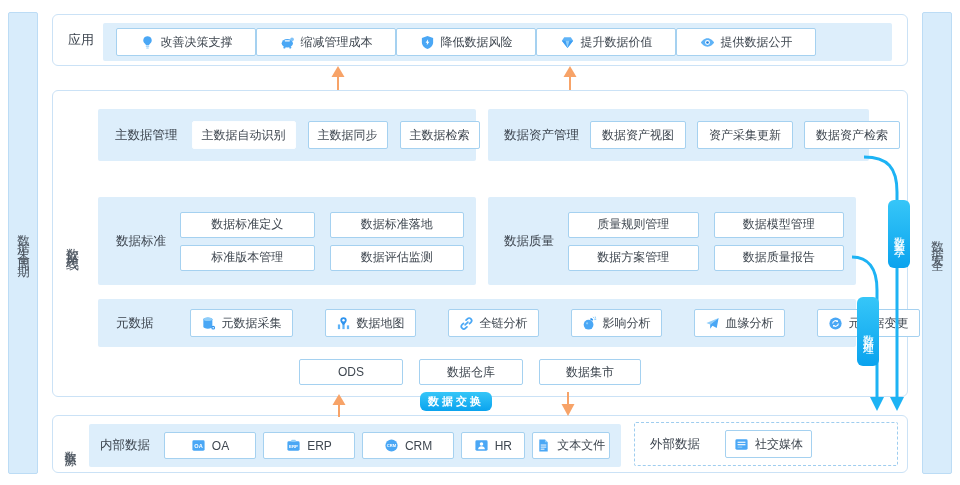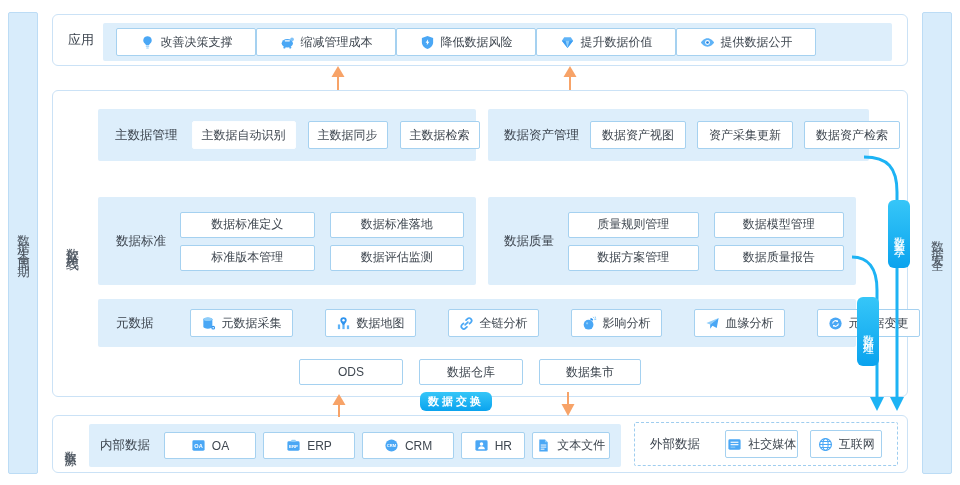--- a/index.html
+++ b/index.html
@@ -336,30 +336,20 @@
         <span class="ic">
             <svg viewBox="0 0 16 16">
               <rect x="1.5" y="2.5" width="13" height="11" rx="1.5" fill="#4aa7f5"></rect>
               <rect x="3.8" y="5" width="8.4" height="1.2" fill="#fff"></rect>
               <rect x="3.8" y="7.6" width="8.4" height="1.2" fill="#fff"></rect>
               <rect x="3.8" y="10.2" width="5" height="1.2" fill="#8ecdf9"></rect>
             </svg>
           </span>
         <span>社交媒体</span>
       </div>
-      <div class="chip" style="width:85px">
-        <span class="ic">
-            <svg viewBox="0 0 16 16">
-              <circle cx="8" cy="8" r="6.3" fill="none" stroke="#4aa7f5" stroke-width="1.3"></circle>
-              <ellipse cx="8" cy="8" rx="2.8" ry="6.3" fill="none" stroke="#4aa7f5" stroke-width="1.1"></ellipse>
-              <path d="M1.7 8h12.6M2.6 4.8h10.8M2.6 11.2h10.8" stroke="#4aa7f5" stroke-width="1.1" fill="none"></path>
-            </svg>
-          </span>
-        <span>互联网</span>
-      </div>
     </div>
   </div>
 
   <svg id="overlay" width="960" height="485">
     <g>
       <line x1="338" y1="90" x2="338" y2="76" stroke="#f7a368" stroke-width="2"></line>
       <polygon points="331.5,77 344.5,77 338,66" fill="#f7a368"></polygon>
     </g>
     <g>
       <line x1="570" y1="90" x2="570" y2="76" stroke="#f7a368" stroke-width="2"></line>

